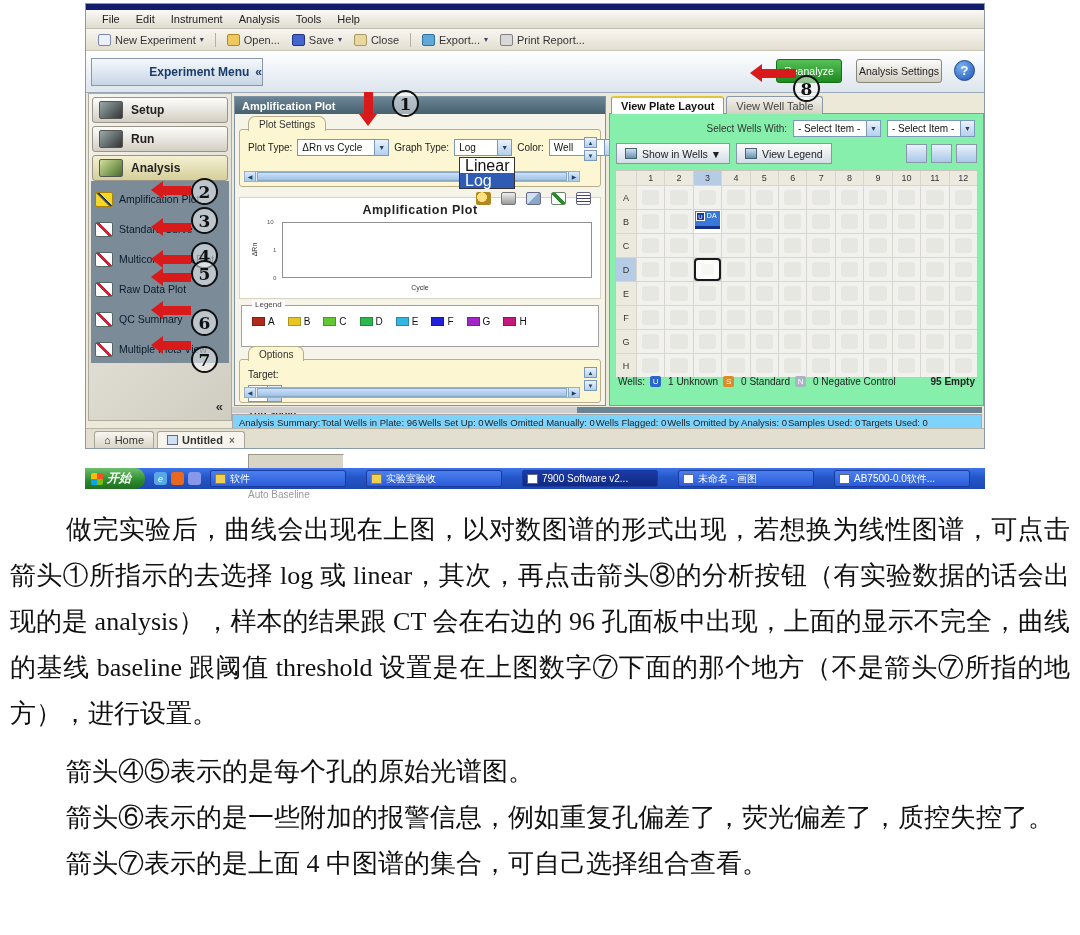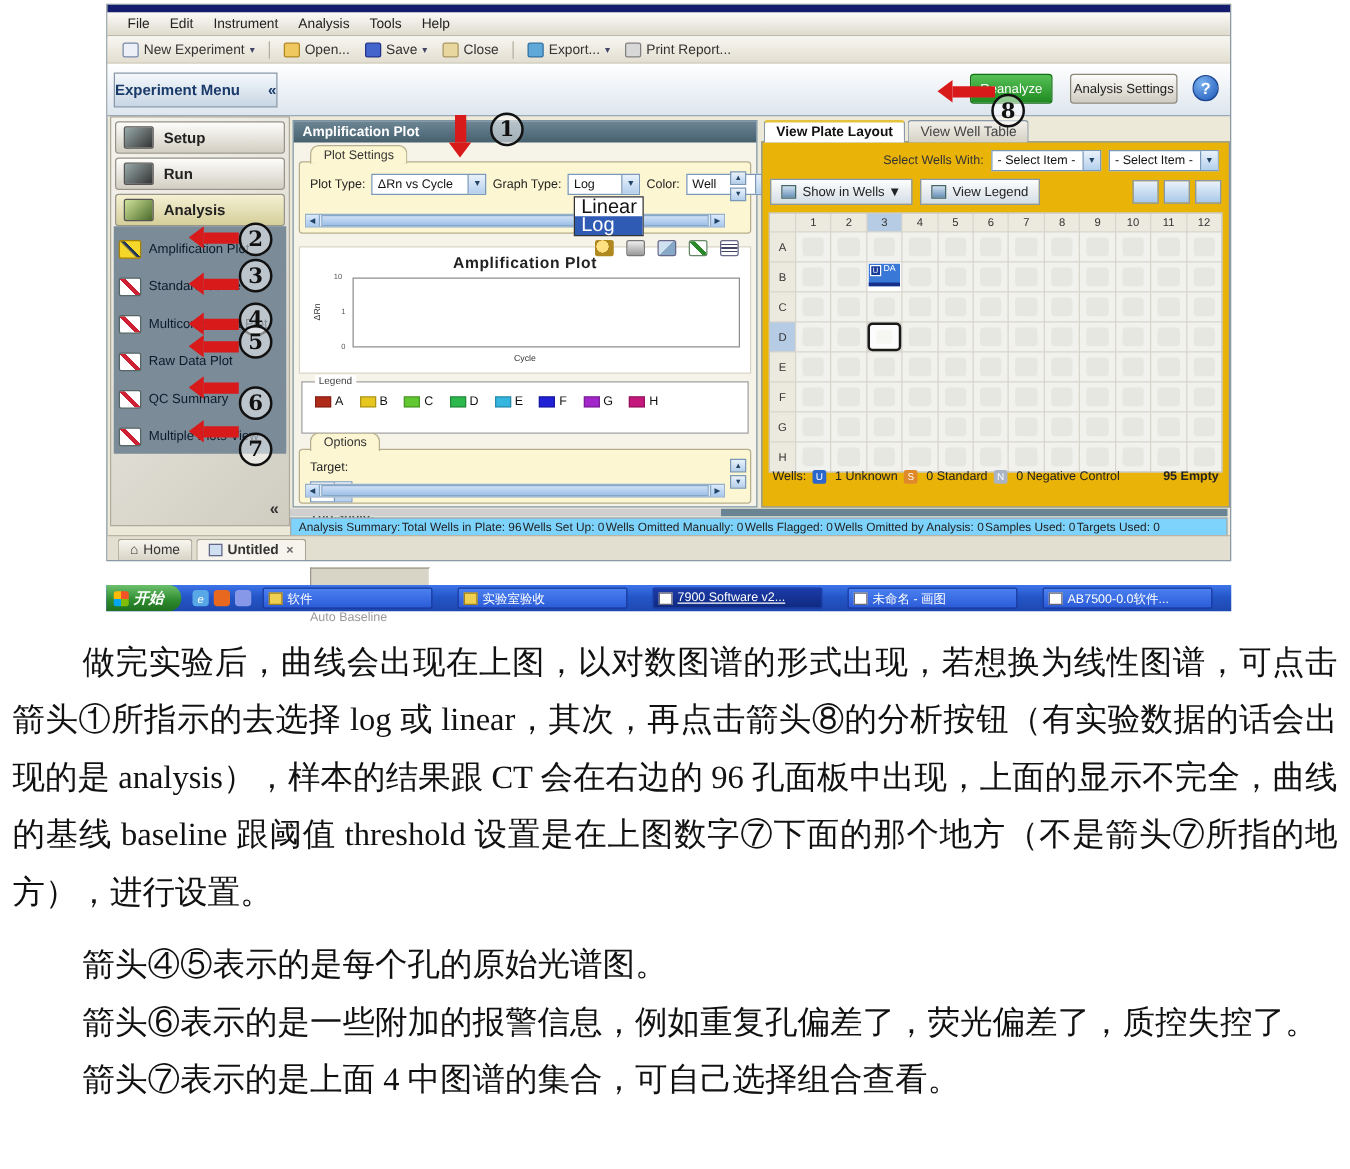--- a/index.html
+++ b/index.html
@@ -17,21 +17,21 @@
   .tico{width:13px;height:12px;border-radius:2px;display:inline-block;flex:none;}
   .new-experiment-icon{background:#eef0f8;border:1px solid #7788aa;}
   .open-icon{background:#f0c860;border:1px solid #b08820;}
   .save-icon{background:#4466cc;border:1px solid #223388;}
   .close-icon{background:#e8d8a0;border:1px solid #a89860;}
   .export-icon{background:#60a8d8;border:1px solid #3070a0;}
   .print-icon{background:#d8d8d8;border:1px solid #808080;}
   .caret{font-size:8px;color:#446;}
 
   .header{position:absolute;top:47px;left:0;right:0;height:42px;background:linear-gradient(#ffffff,#dde5ee);border-bottom:1px solid #9aa8b8;}
-  .expmenu{position:absolute;left:5px;top:7px;width:131px;height:28px;background:linear-gradient(#f4f8fc,#c8d6e4);border:1px solid #8898a8;display:flex;align-items:center;justify-content:space-between;gap:6px;font-weight:bold;color:#1a3a6a;font-size:12px;}
+  .expmenu{position:absolute;left:5px;top:7px;width:172px;height:28px;background:linear-gradient(#f4f8fc,#c8d6e4);border:1px solid #8898a8;display:flex;align-items:center;justify-content:flex-end;gap:6px;font-weight:bold;color:#1a3a6a;font-size:12px;}
   .hinfo{position:absolute;left:162px;top:13px;font-size:12.5px;color:#111;display:flex;gap:22px;white-space:nowrap;}
   .hlab{font-weight:bold;}
   .hval{font-weight:600;color:#222;margin-left:4px;}
   .btn-rean{position:absolute;left:690px;top:8px;width:66px;height:24px;background:linear-gradient(#55c055,#1f8a1f);border:1px solid #127012;border-radius:3px;color:#fff;font-size:10.5px;display:flex;align-items:center;justify-content:center;}
   .btn-aset{position:absolute;left:770px;top:8px;width:86px;height:24px;background:linear-gradient(#fcfcfa,#cfccc0);border:1px solid #8a8678;border-radius:3px;color:#222;font-size:10.5px;display:flex;align-items:center;justify-content:center;}
   .btn-help{position:absolute;left:868px;top:9px;width:21px;height:21px;border-radius:50%;background:radial-gradient(circle at 35% 30%,#7ab2ef,#1c55b8);color:#fff;font-weight:bold;font-size:13px;display:flex;align-items:center;justify-content:center;border:1px solid #14418e;}
 
   .sidebar{position:absolute;left:2px;top:89px;width:144px;height:328px;background:linear-gradient(135deg,#f6f4ee,#cfccc0);border:1px solid #aeaa9e;}
   .sbtn{height:26px;margin:3px 3px 2px;background:linear-gradient(#fdfdfb,#d2cec2);border:1px solid #98948a;border-radius:3px;display:flex;align-items:center;gap:8px;font-weight:bold;font-size:12px;color:#222;padding-left:6px;}
   .sbtn .sico{width:24px;height:18px;background:linear-gradient(135deg,#9aa,#333);border:1px solid #555;border-radius:2px;flex:none;}
@@ -83,21 +83,21 @@
   .g-options{left:4px;top:262px;right:4px;height:44px;}
   .orow{position:absolute;left:8px;top:9px;display:flex;gap:5px;font-size:10px;white-space:nowrap;color:#222;flex-direction:column;}
   .gray{color:#999;}
   .chk{width:10px;height:10px;border:1px solid #aaa;background:#f2f0e8;display:inline-block;}
   .thinput{width:96px;height:15px;background:#d9d5c6;border:1px solid #9a968a;border-right-color:#fff;border-bottom-color:#fff;}
 
   .rpanel{position:absolute;left:523px;top:92px;width:375px;height:310px;}
   .rtabs{position:absolute;top:0;left:2px;height:18px;display:flex;gap:2px;font-size:11px;z-index:2;}
   .rtab{padding:2px 9px;border:1px solid #8898a8;border-bottom:none;background:linear-gradient(#f2f0ea,#d5d1c4);border-radius:3px 3px 0 0;color:#444;display:flex;align-items:center;}
   .rtab.active{background:#fff;font-weight:bold;color:#111;border-top:2px solid #e3c33c;}
-  .rbody{position:absolute;top:17px;left:0;right:0;bottom:0;background:#eab308;border:1px solid #8898a8;text-decoration:underline;}
+  .rbody{position:absolute;top:17px;left:0;right:0;bottom:0;background:#86efac;border:1px solid #8898a8;text-decoration:underline;}
   .selrow{position:absolute;top:6px;right:8px;display:flex;align-items:center;gap:6px;font-size:10px;color:#333;}
   .btnrow{position:absolute;top:29px;left:6px;right:6px;display:flex;gap:6px;align-items:center;}
   .rbtn{height:21px;border:1px solid #8898a8;background:linear-gradient(#fdfdfc,#d4dde6);display:flex;align-items:center;gap:5px;padding:0 8px;font-size:10.5px;color:#222;}
   .bico{width:12px;height:11px;background:linear-gradient(#cfe0f0,#6890b8);border:1px solid #466;flex:none;}
   .mini{width:21px;height:19px;border:1px solid #8898a8;background:linear-gradient(#eaf2fb,#a8c8e8);margin-left:4px;}
   .minis{margin-left:auto;display:flex;}
   .grid{position:absolute;left:5px;right:5px;top:56px;display:grid;grid-template-columns:20px repeat(12,1fr);grid-template-rows:14px repeat(8,23px);gap:1px;background:#d8d5cc;border:1px solid #c8c5bc;}
   .gh{font-size:9px;display:flex;align-items:center;justify-content:center;background:#eceadf;color:#333;}
   .gh.hl{background:#b6cbe4;}
   .well{background:#f1f1ed;position:relative;}
@@ -121,21 +121,21 @@
   .xclose{color:#666;font-size:10px;margin-left:2px;}
 
   .statusrow{position:absolute;left:85px;top:452px;width:900px;height:15px;background:#fff;border-top:1px solid #999;border-bottom:1px solid #bbb;font-size:11px;color:#222;text-align:right;padding-right:30px;line-height:14px;}
   .taskbar{position:absolute;left:85px;top:468px;width:900px;height:21px;background:linear-gradient(#3d74e8,#2456c8 45%,#1e48b0);display:flex;align-items:center;overflow:hidden;}
   .startbtn{height:21px;padding:0 14px 0 6px;background:linear-gradient(#6cc06c,#2d8a2d 60%,#1f701f);color:#fff;font-weight:bold;font-style:italic;font-size:12px;display:flex;align-items:center;gap:4px;border-radius:0 10px 10px 0;flex:none;}
   .winlogo{width:12px;height:12px;border-radius:2px;background:conic-gradient(#f35325 0 25%,#81bc06 0 50%,#05a6f0 0 75%,#ffba08 0);}
   .ql{display:flex;gap:4px;margin:0 9px;flex:none;}
   .qi{width:13px;height:13px;border-radius:3px;font-size:9px;color:#fff;display:flex;align-items:center;justify-content:center;font-style:italic;}
   .qi1{background:#58a8e8;} .qi2{background:#e86820;} .qi3{background:#8898e8;}
   .titem{height:17px;width:136px;background:linear-gradient(#4a80f0,#2c5cd8);border:1px solid #1a3aa0;border-radius:2px;margin-right:20px;color:#fff;font-size:10px;display:flex;align-items:center;gap:4px;padding:0 4px;overflow:hidden;white-space:nowrap;flex:none;}
-  .titem.active{background:linear-gradient(#1a3aa8,#102a80);text-decoration:underline;}
+  .titem.active{background:linear-gradient(#1a3aa8,#102a80);}
   .tic{width:11px;height:10px;background:#f0d050;border:1px solid #a08020;flex:none;}
   .titem.doc .tic{background:#fff;border:1px solid #667;}
   .tray{margin-left:auto;height:21px;background:linear-gradient(#2e66dc,#1c48b8);border-left:1px solid #5580e8;display:flex;align-items:center;gap:6px;padding:0 9px;color:#fff;font-size:10px;flex:none;}
   .tri{width:10px;height:10px;border-radius:50%;}
   .tri1{background:#e8e8e8;} .tri2{background:#f0c830;}
 
   .arrL{position:absolute;height:9px;background:#d81a1a;z-index:9;}
   .arrL::before{content:"";position:absolute;left:-12px;top:-5px;width:0;height:0;border:9px solid transparent;border-left:none;border-right:12px solid #d81a1a;}
   .arrD{position:absolute;width:9px;background:#d81a1a;z-index:9;}
   .arrD::after{content:"";position:absolute;left:-5px;bottom:-12px;width:0;height:0;border:9px solid transparent;border-bottom:none;border-top:12px solid #d81a1a;}

